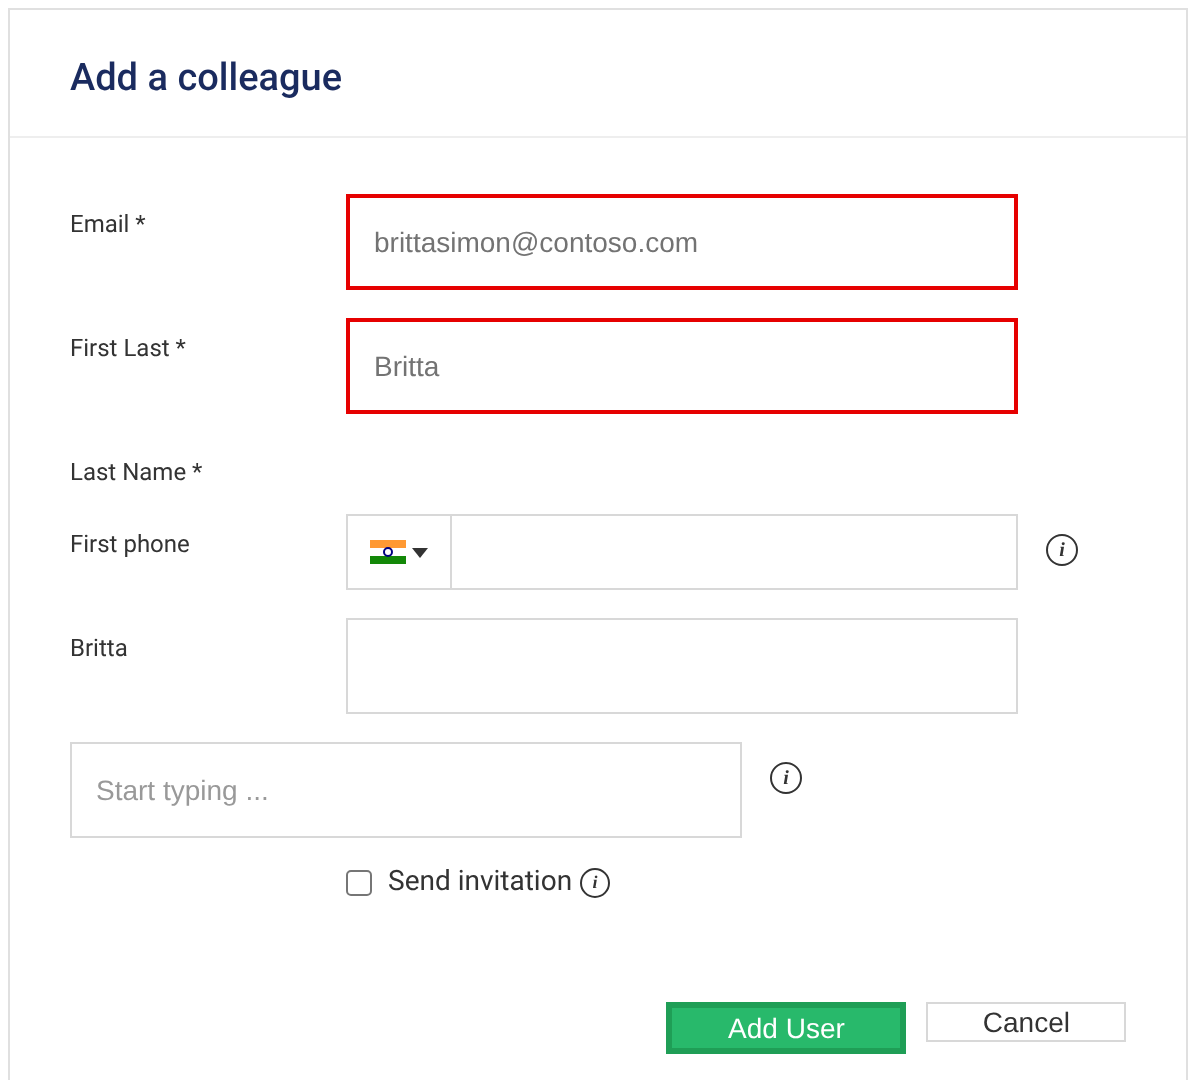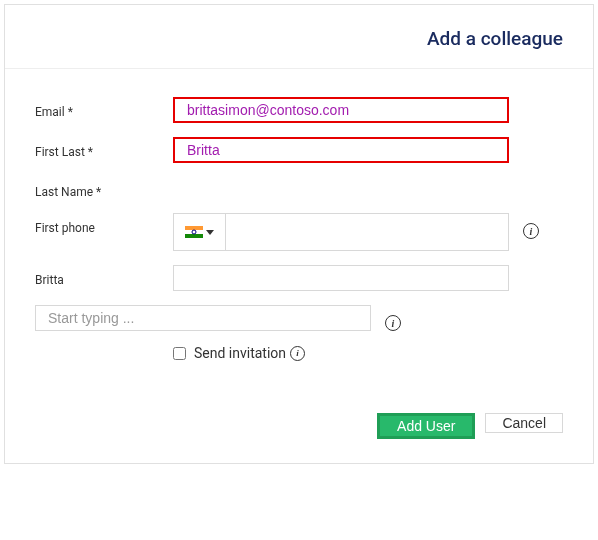--- a/index.html
+++ b/index.html
@@ -9,21 +9,20 @@
       padding: 4px;
     }
     .modal {
       width: 590px;
       border: 1px solid #e0e0e0;
       background: #fff;
     }
     .modal-header {
       padding: 22px 30px 18px 30px;
       border-bottom: 1px solid #eee;
-      text-align: right;
     }
     .modal-title {
       font-size: 19px;
       font-weight: 500;
       color: #1a2b5f;
     }
     .modal-body {
       padding: 28px 30px 20px 30px;
     }
     .form-row {
@@ -39,25 +38,25 @@
       color: #333;
       padding-top: 8px;
     }
     .form-field-wrap {
       flex: 1;
       position: relative;
       max-width: 336px;
     }
     .form-input {
       width: 100%;
-      height: 26px;
+      height: 48px;
       border: 1px solid #d8d8d8;
       padding: 0 12px;
       font-size: 14px;
-      color: #a21caf;
+      color: #737373;
       background: #fff;
     }
     .form-input::placeholder {
       color: #999;
     }
     .phone-input-group {
       display: flex;
       width: 100%;
     }
     .country-select {
@@ -146,21 +145,21 @@
       height: 13px;
     }
     .modal-footer {
       padding: 32px 30px 24px 30px;
       display: flex;
       justify-content: flex-end;
       gap: 10px;
     }
     .btn {
       height: 20px;
-      padding: 0 16px;
+      padding: 0 27px;
       font-size: 14px;
       border: 1px solid #d8d8d8;
       background: #fff;
       color: #333;
       cursor: pointer;
     }
     .btn-primary {
       background: #28b96b;
       border-color: #28b96b;
       color: #fff;

